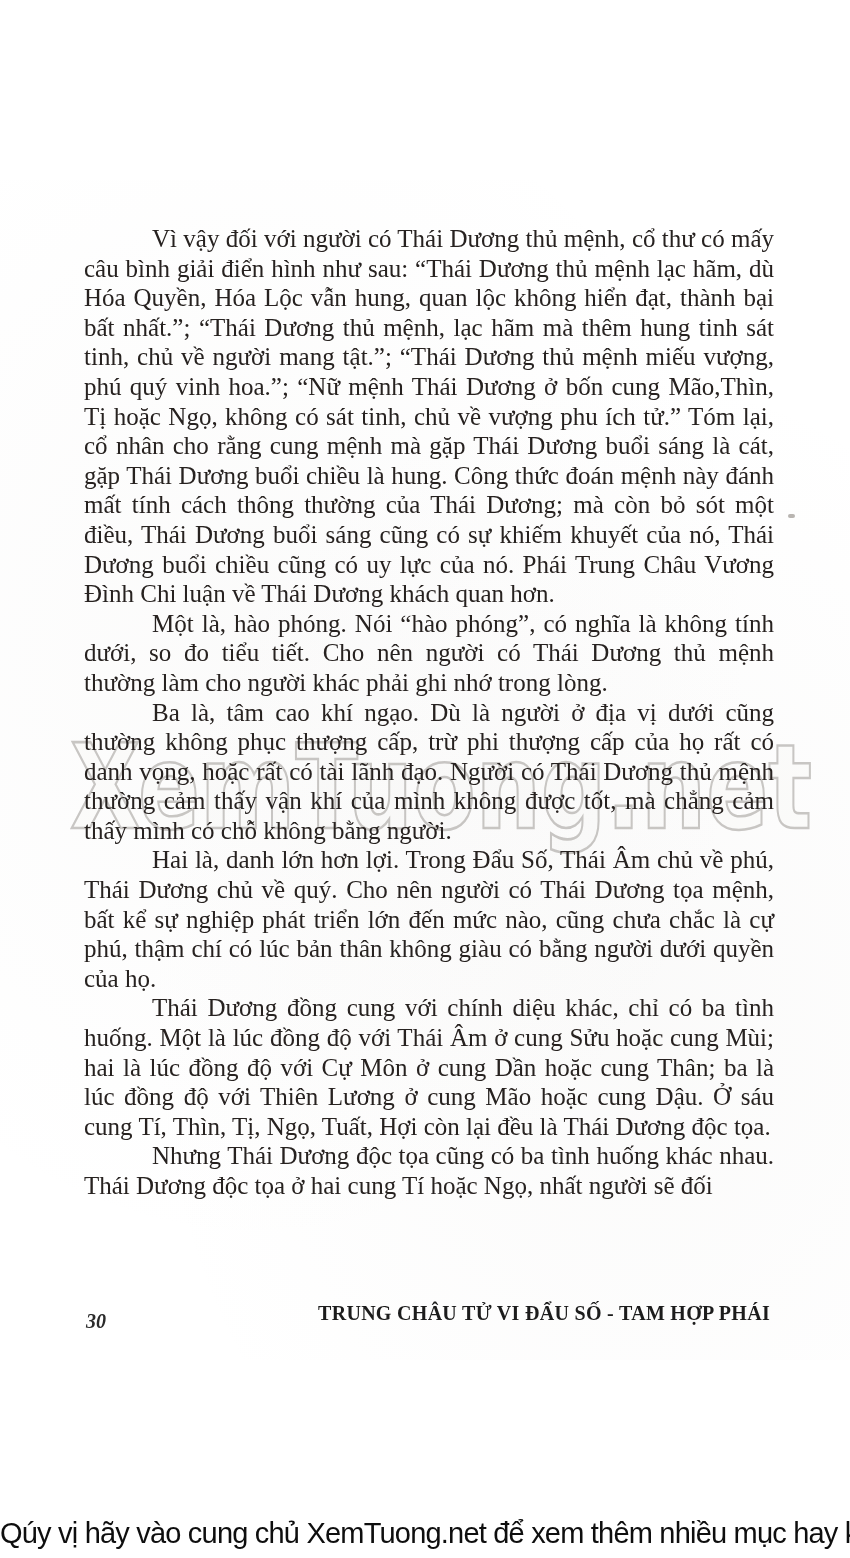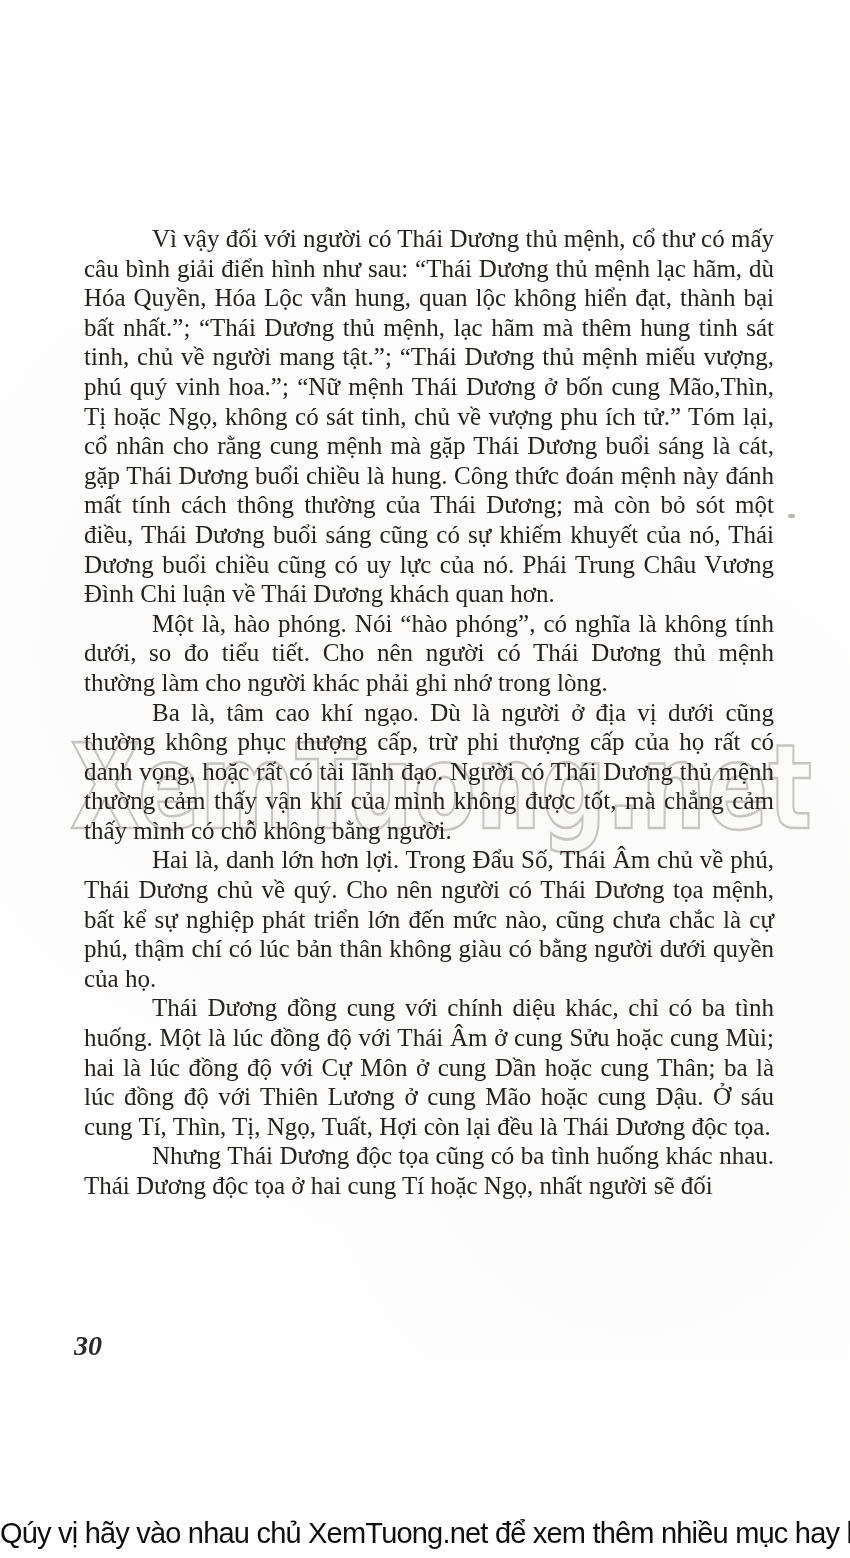--- a/index.html
+++ b/index.html
@@ -56,27 +56,26 @@
     position: absolute;
     left: 788px;
     top: 514px;
     width: 7px;
     height: 4px;
     border-radius: 2px;
     background: #b9b5b1;
   }
   .page-number {
     position: absolute;
-    left: 74px;
+    left: 86px;
     top: 1310px;
-    font-size: 28px;
+    font-size: 20px;
     font-style: italic;
     font-weight: bold;
     color: #2a2a2a;
-    margin-top: 20px;
   }
   .running-title {
     position: absolute;
     right: 80px;
     top: 1302px;
     font-size: 20px;
     font-weight: bold;
     letter-spacing: 0.3px;
     color: #1c1c1c;
     font-family: "Liberation Serif", serif;
@@ -114,18 +113,19 @@
     <p>Một là, hào phóng. Nói “hào phóng”, có nghĩa là không tính dưới, so đo tiểu tiết. Cho nên người có Thái Dương thủ mệnh thường làm cho người khác phải ghi nhớ trong lòng.</p>
     <p>Ba là, tâm cao khí ngạo. Dù là người ở địa vị dưới cũng thường không phục thượng cấp, trừ phi thượng cấp của họ rất có danh vọng, hoặc rất có tài lãnh đạo. Người có Thái Dương thủ mệnh thường cảm thấy vận khí của mình không được tốt, mà chẳng cảm thấy mình có chỗ không bằng người.</p>
     <p>Hai là, danh lớn hơn lợi. Trong Đẩu Số, Thái Âm chủ về phú, Thái Dương chủ về quý. Cho nên người có Thái Dương tọa mệnh, bất kể sự nghiệp phát triển lớn đến mức nào, cũng chưa chắc là cự phú, thậm chí có lúc bản thân không giàu có bằng người dưới quyền của họ.</p>
     <p>Thái Dương đồng cung với chính diệu khác, chỉ có ba tình huống. Một là lúc đồng độ với Thái Âm ở cung Sửu hoặc cung Mùi; hai là lúc đồng độ với Cự Môn ở cung Dần hoặc cung Thân; ba là lúc đồng độ với Thiên Lương ở cung Mão hoặc cung Dậu. Ở sáu cung Tí, Thìn, Tị, Ngọ, Tuất, Hợi còn lại đều là Thái Dương độc tọa.</p>
     <p>Nhưng Thái Dương độc tọa cũng có ba tình huống khác nhau. Thái Dương độc tọa ở hai cung Tí hoặc Ngọ, nhất người sẽ đối</p>
   </div>
 
   <div class="scan-speck"></div>
 
   <div class="page-number">30</div>
+  <div class="running-title">TRUNG CHÂU TỬ VI ĐẨU SỐ - TAM HỢP PHÁI</div>
 
   <div class="caption-bar">
-    <span>Qúy vị hãy vào nhau chủ </span><span class="site-link">XemTuong.net</span><span> để xem thêm nhiều mục hay khác</span>
+    <span>Qúy vị hãy vào cung chủ </span><span class="site-link">XemTuong.net</span><span> để xem thêm nhiều mục hay khác</span>
   </div>
 
 </div>
 
 </body></html>

